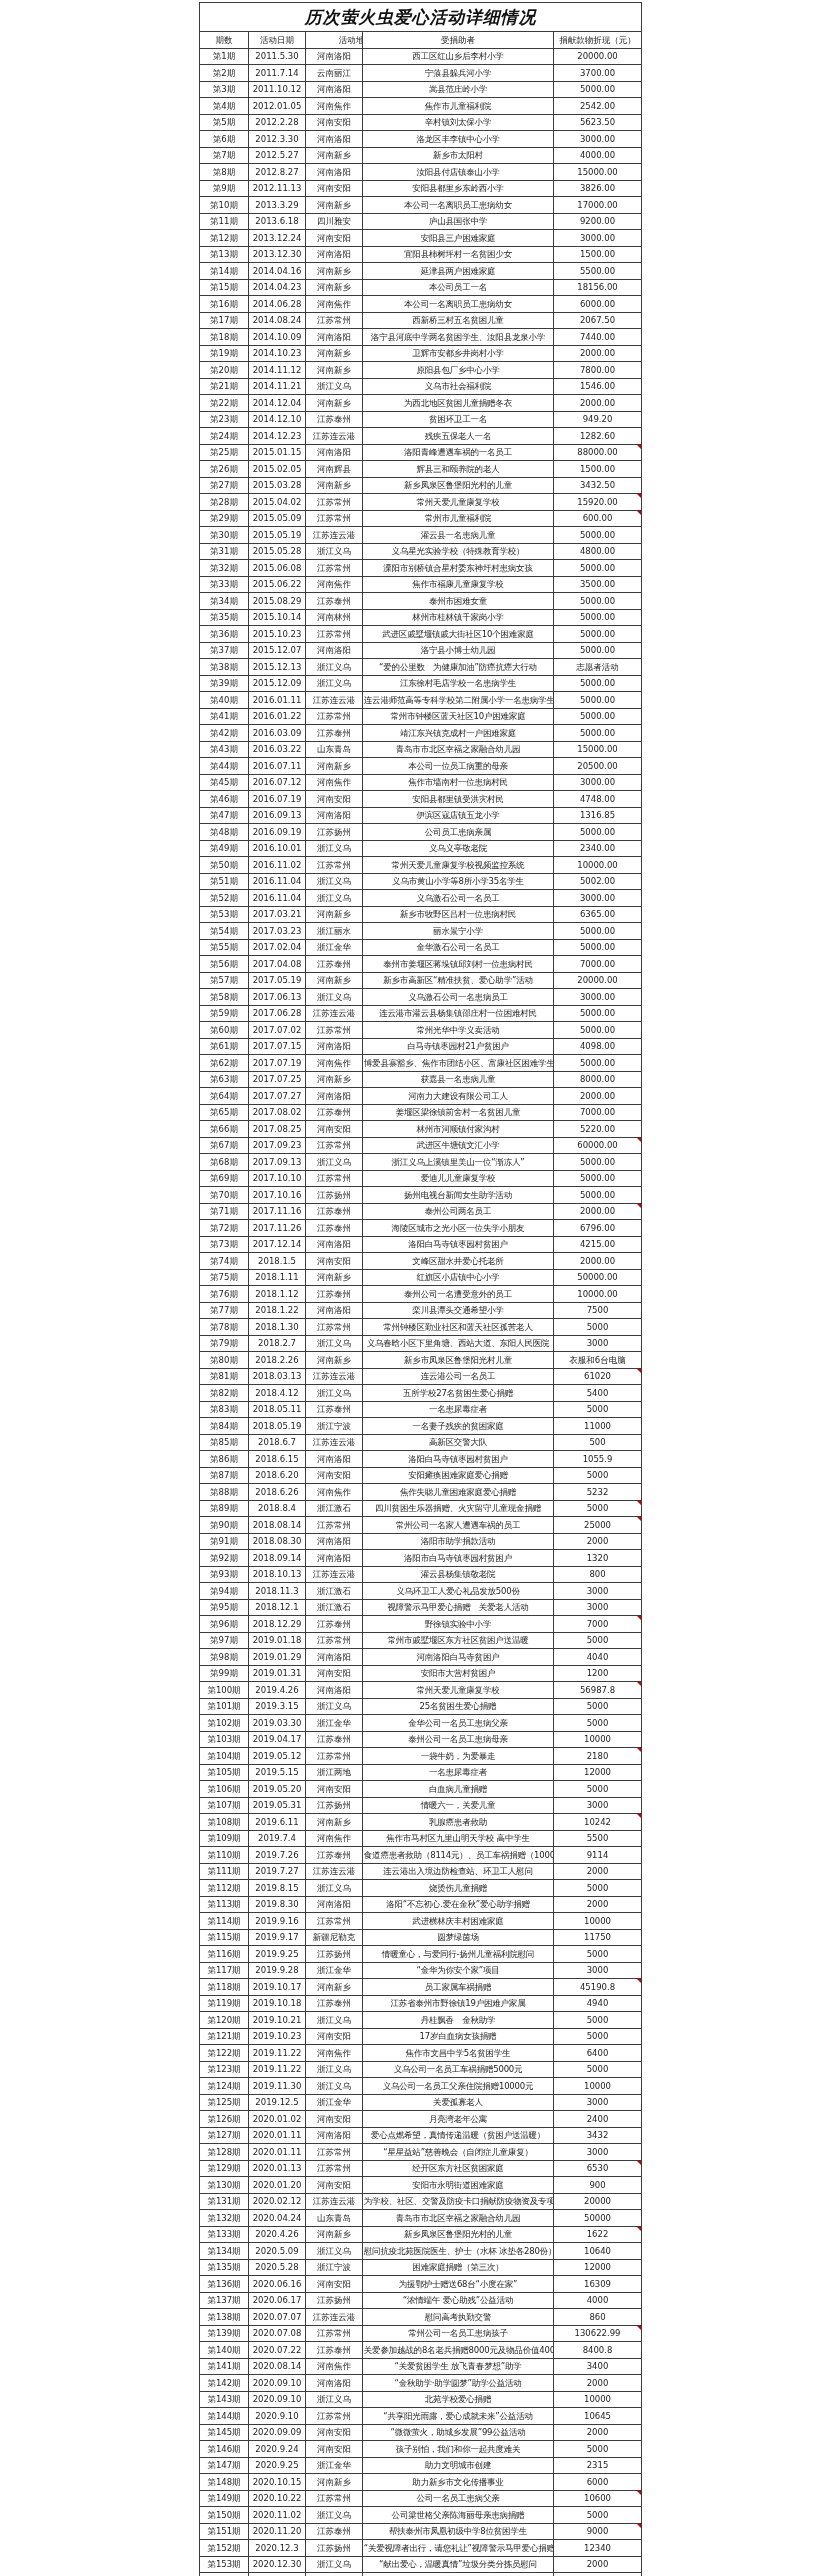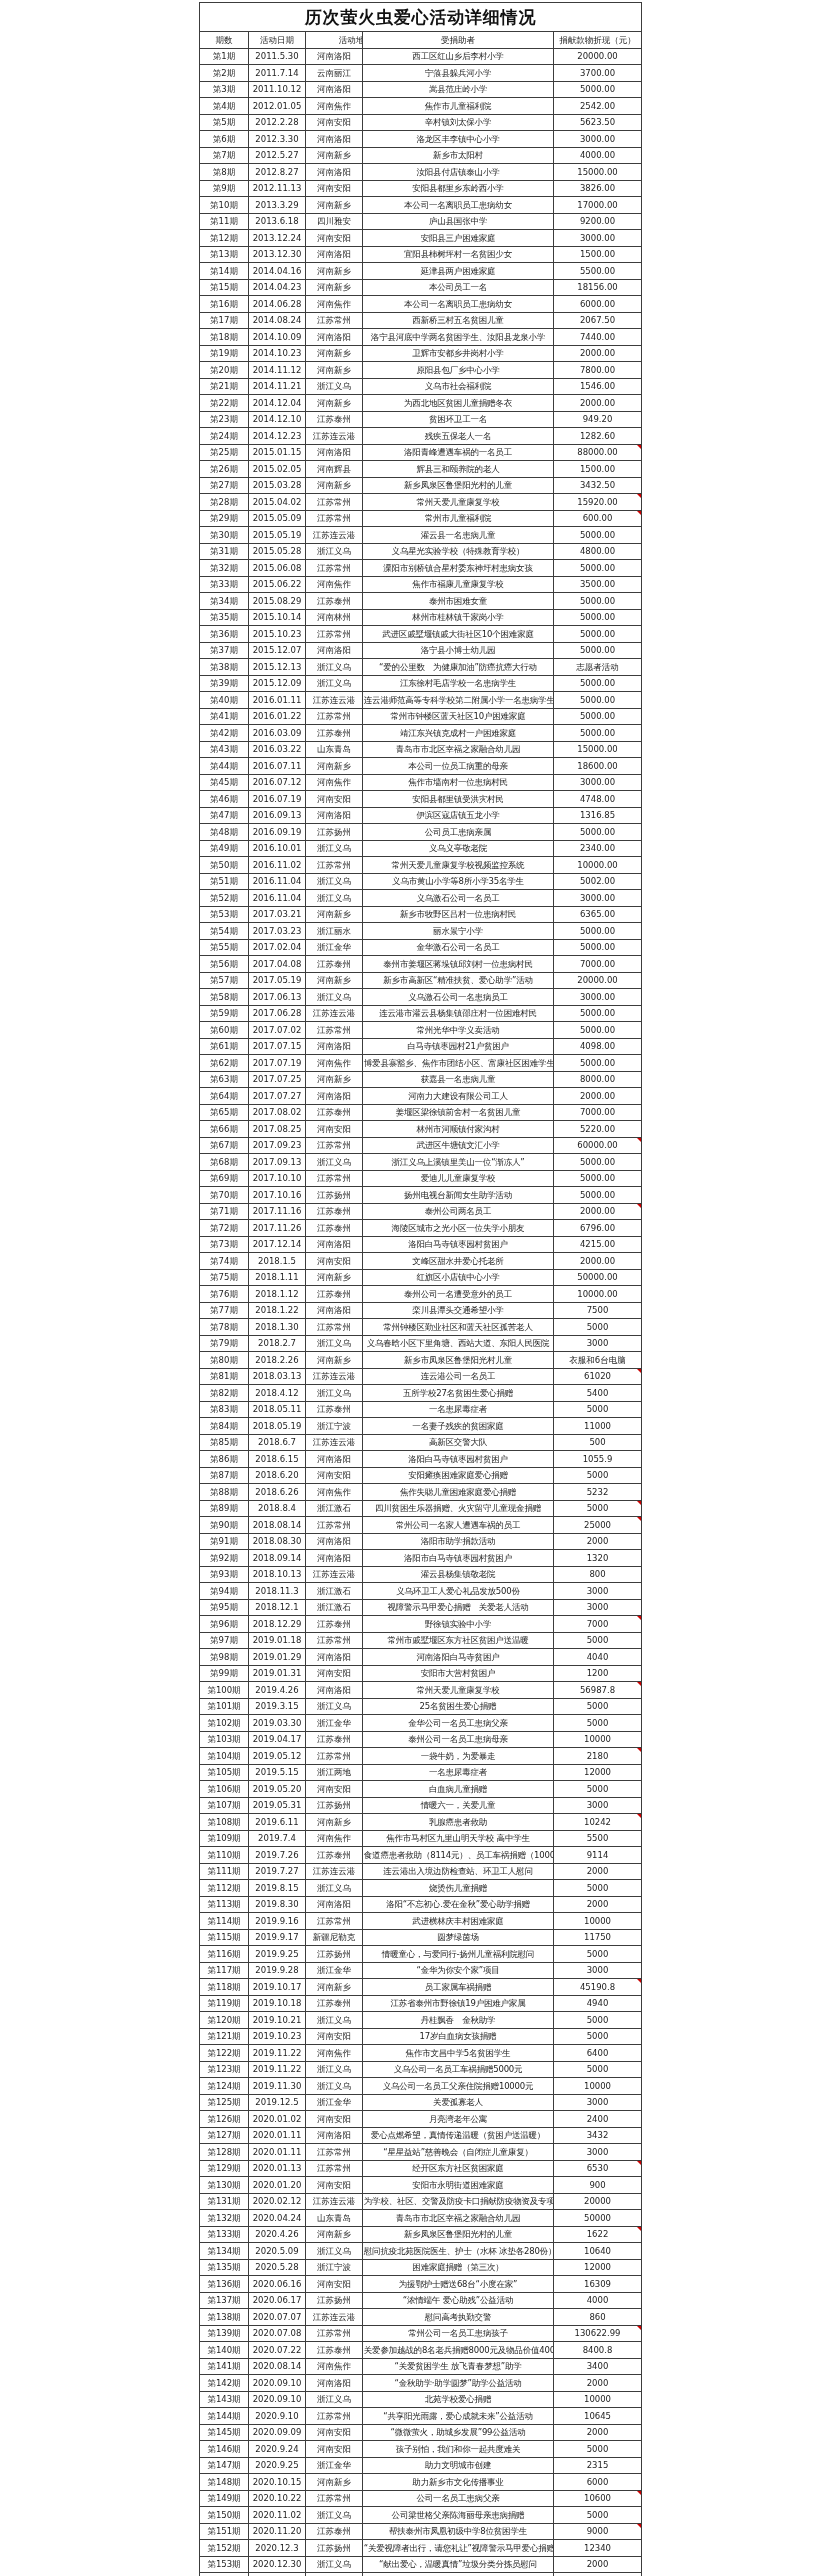--- a/index.html
+++ b/index.html
@@ -18,21 +18,21 @@
     border:0.8px solid #3c3c3c;
     padding:0 0.8px;
     text-align:center;vertical-align:middle;
     font-size:8.5px;font-weight:normal;
     white-space:nowrap;overflow:hidden;
     height:15.5px;line-height:14.7px;
     background:#ffffff;
   }
   tr.title-row th{
     height:28px;line-height:28px;
-    font-size:17px;font-weight:bold;letter-spacing:0.8px;color:#111;
+    font-size:17px;font-weight:bold;letter-spacing:0.8px;color:#111;font-style:italic;
   }
   tr.head-row th{font-size:8.5px;}
   td.amount{position:relative;}
   td.recipient{letter-spacing:-0.2px;}
   .loc-head-inner{display:inline-flex;align-items:center;gap:2.3px;justify-content:flex-end;padding-left:32px;}
   .filter-btn{
     display:inline-block;width:8.5px;height:8.5px;border-radius:0.8px;
     background:#21a366;color:#ffffff;font-size:6.2px;line-height:8.5px;
     text-align:center;vertical-align:-0.8px;cursor:pointer;
   }
@@ -412,21 +412,21 @@
     <td>山东青岛</td>
     <td class="recipient">青岛市市北区幸福之家融合幼儿园</td>
     <td class="amount">15000.00</td>
   </tr>
 
   <tr class="data-row">
     <td>第44期</td>
     <td>2016.07.11</td>
     <td>河南新乡</td>
     <td class="recipient">本公司一位员工病重的母亲</td>
-    <td class="amount">18600.00</td>
+    <td class="amount">20500.00</td>
   </tr>
 
   <tr class="data-row">
     <td>第45期</td>
     <td>2016.07.12</td>
     <td>河南焦作</td>
     <td class="recipient">焦作市墙南村一位患病村民</td>
     <td class="amount">3000.00</td>
   </tr>
 

